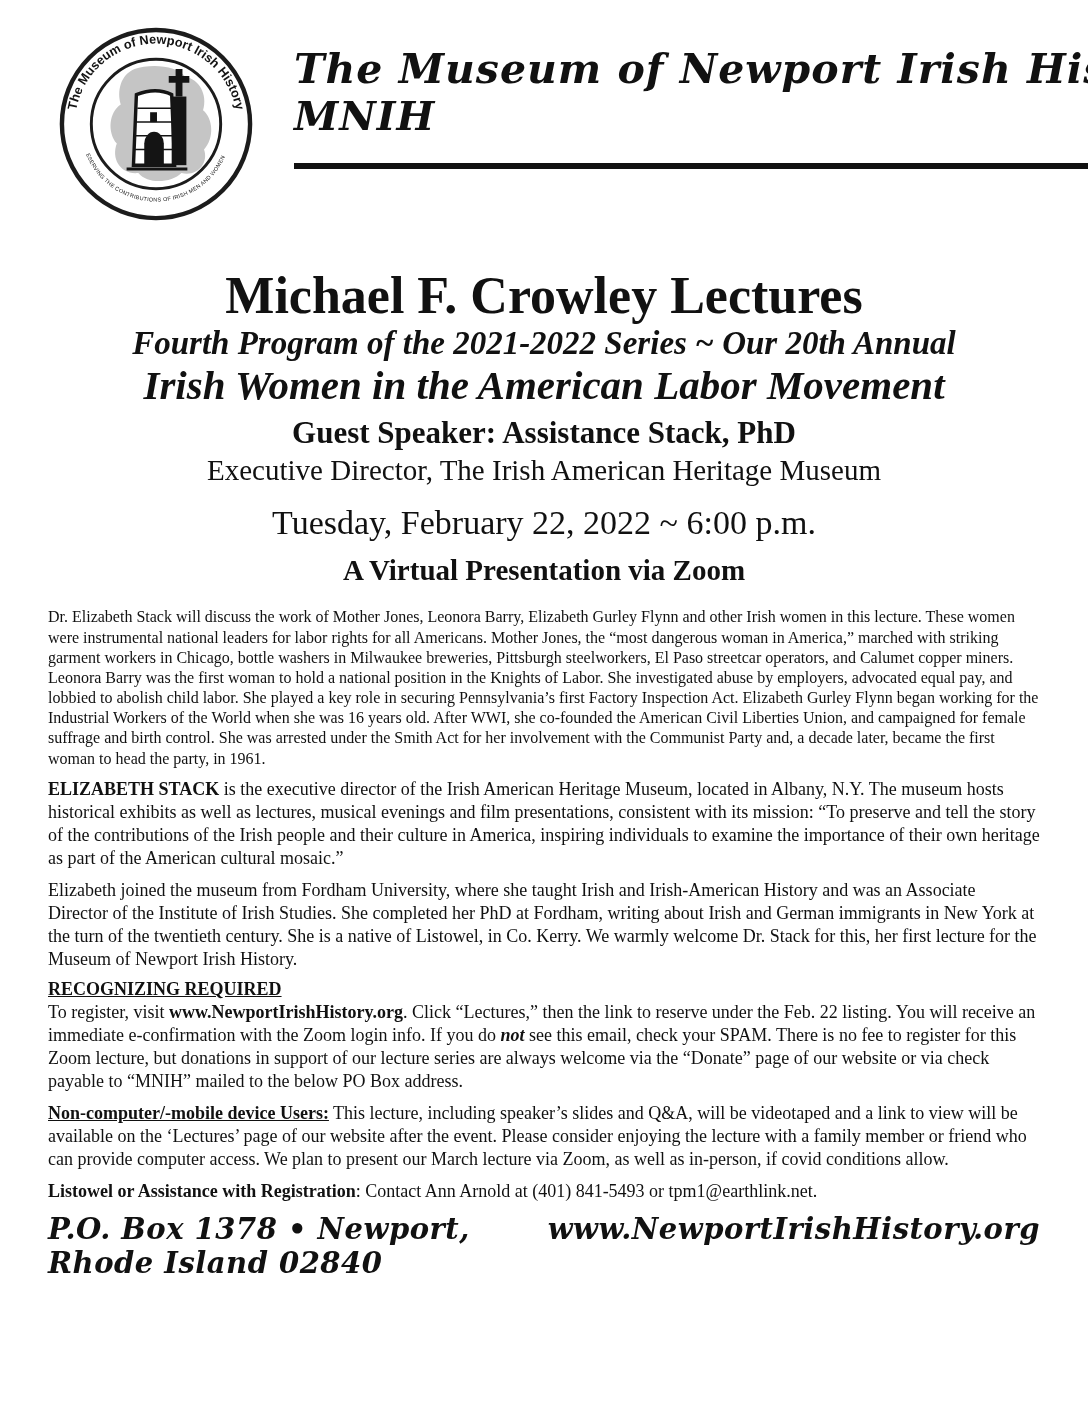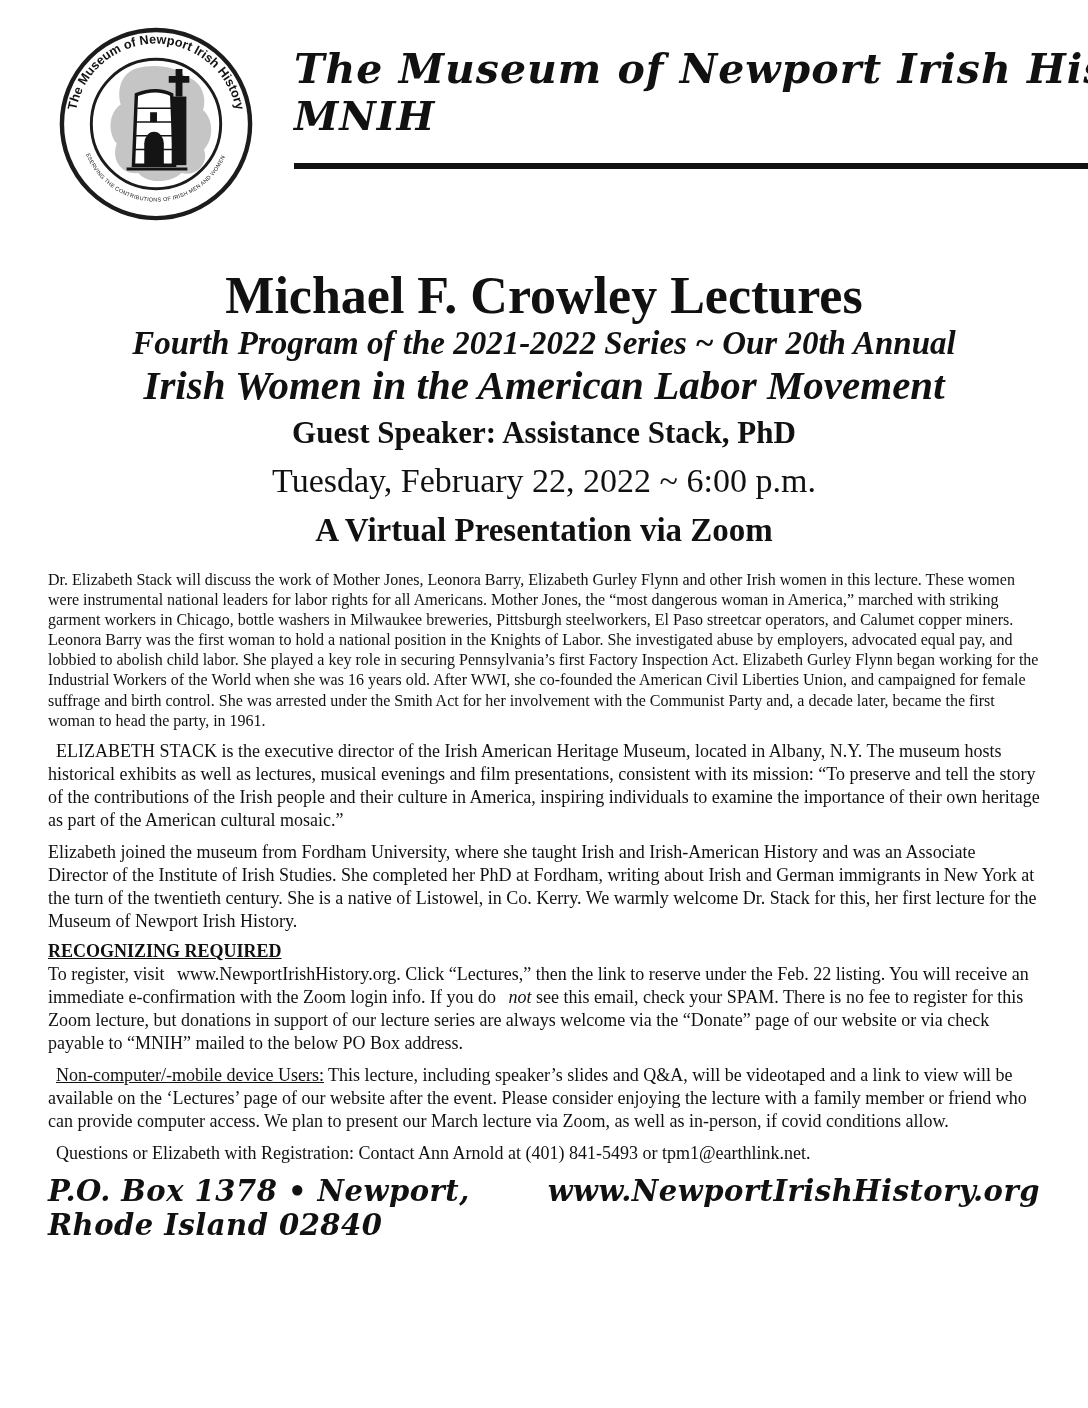--- a/index.html
+++ b/index.html
@@ -33,29 +33,29 @@
     border-bottom: 4px solid #111;
   }
 
   
   .titles { text-align: center; margin-top: 22px; }
   .series-title   { font-size: 52px; font-weight: bold; line-height: 1.0; margin-top: 44px; }
   .series-subtitle{ font-size: 33px; font-weight: bold; font-style: italic; line-height: 1.15; margin-top: 3px; }
   .lecture-title  { font-size: 41px; font-weight: bold; font-style: italic; line-height: 1.1; }
   .speaker-line   { font-size: 31px; font-weight: bold; line-height: 1.15; margin-top: 7px; }
   .speaker-role   { font-size: 29px; line-height: 1.15; margin-top: 3px; }
-  .datetime-line  { font-size: 34px; line-height: 1.15; margin-top: 10px; }
-  .format-line    { font-size: 33px; font-weight: bold; line-height: 1.15; margin-top: 12px; }
+  .datetime-line  { font-size: 34px; line-height: 1.15; margin-top: 16px; }
+  .format-line    { font-size: 29px; font-weight: bold; line-height: 1.15; margin-top: 12px; }
 
   
   .content { padding: 20px 48px 0 48px; }
   .para   { font-size: 16px; line-height: 1.26; margin-bottom: 9px; }
   .para-sm{ font-size: 18px;   line-height: 1.28; margin-bottom: 9px; }
   .section-heading { font-size: 18px; font-weight: bold; text-decoration: underline; line-height: 1.28; }
-  .b { font-weight: normal; margin-left: 8px; }
+  .b { font-weight: bold; }
   .i { font-style: italic; }
   .u { text-decoration: underline; }
   .tight { margin-bottom: 7px; }
 
   
   .footer {
     display: flex; justify-content: space-between; align-items: baseline;
     padding: 2px 48px 0 48px; margin-top: 4px;
     font-family: "DejaVu Serif", serif;
     font-style: italic; font-weight: 600;
@@ -104,32 +104,33 @@
       <div class="org-abbr">MNIH</div>
       <div class="double-rule"></div>
     </div>
   </header>
 
   <section class="titles">
     <div class="series-title">Michael F. Crowley Lectures</div>
     <div class="series-subtitle">Fourth Program of the 2021-2022 Series ~ Our 20th Annual</div>
     <div class="lecture-title">Irish Women in the American Labor Movement</div>
     <div class="speaker-line">Guest Speaker: Assistance Stack, PhD</div>
+    <div class="speaker-role">Executive Director, The Irish American Heritage Museum</div>
     <div class="datetime-line">Tuesday, February 22, 2022 ~ 6:00 p.m.</div>
     <div class="format-line">A Virtual Presentation via Zoom</div>
   </section>
 
   <main class="content">
     <p class="para">Dr. Elizabeth Stack will discuss the work of Mother Jones, Leonora Barry, Elizabeth Gurley Flynn and other Irish women in this lecture. These women were instrumental national leaders for labor rights for all Americans. Mother Jones, the “most dangerous woman in America,” marched with striking garment workers in Chicago, bottle washers in Milwaukee breweries, Pittsburgh steelworkers, El Paso streetcar operators, and Calumet copper miners. Leonora Barry was the first woman to hold a national position in the Knights of Labor. She investigated abuse by employers, advocated equal pay, and lobbied to abolish child labor. She played a key role in securing Pennsylvania’s first Factory Inspection Act. Elizabeth Gurley Flynn began working for the Industrial Workers of the World when she was 16 years old. After WWI, she co-founded the American Civil Liberties Union, and campaigned for female suffrage and birth control. She was arrested under the Smith Act for her involvement with the Communist Party and, a decade later, became the first woman to head the party, in 1961.</p>
     <p class="para-sm"><span class="b">ELIZABETH STACK</span><span> is the executive director of the Irish American Heritage Museum, located in Albany, N.Y. The museum hosts historical exhibits as well as lectures, musical evenings and film presentations, consistent with its mission: “To preserve and tell the story of the contributions of the Irish people and their culture in America, inspiring individuals to examine the importance of their own heritage as part of the American cultural mosaic.”</span></p>
     <p class="para-sm tight">Elizabeth joined the museum from Fordham University, where she taught Irish and Irish-American History and was an Associate Director of the Institute of Irish Studies. She completed her PhD at Fordham, writing about Irish and German immigrants in New York at the turn of the twentieth century. She is a native of Listowel, in Co. Kerry. We warmly welcome Dr. Stack for this, her first lecture for the Museum of Newport Irish History.</p>
     <div class="section-heading">RECOGNIZING REQUIRED</div>
     <p class="para-sm"><span>To register, visit </span><span class="b">www.NewportIrishHistory.org</span><span>. Click “Lectures,” then the link to reserve under the Feb. 22 listing. You will receive an immediate e-confirmation with the Zoom login info. If you do </span><span class="b i">not</span><span> see this email, check your SPAM. There is no fee to register for this Zoom lecture, but donations in support of our lecture series are always welcome via the “Donate” page of our website or via check payable to “MNIH” mailed to the below PO Box address.</span></p>
     <p class="para-sm"><span class="b u">Non-computer/-mobile device Users:</span><span>  This lecture, including speaker’s slides and Q&amp;A, will be videotaped and a link to view will be available on the ‘Lectures’ page of our website after the event. Please consider enjoying the lecture with a family member or friend who can provide computer access. We plan to present our March lecture via Zoom, as well as in-person, if covid conditions allow.</span></p>
-    <p class="para-sm tight"><span class="b">Questions or Elizabeth with Registration</span><span>: Contact Ann Arnold at (401) 841-5493 or tpm1@earthlink.net.</span></p>
+    <p class="para-sm tight"><span class="b">Listowel or Assistance with Registration</span><span>: Contact Ann Arnold at (401) 841-5493 or tpm1@earthlink.net.</span></p>
   </main>
 
   <footer class="footer">
     <div>P.O. Box 1378 • Newport, Rhode Island 02840</div>
     <div>www.NewportIrishHistory.org</div>
   </footer>
 
 </div>
 
 </body></html>

